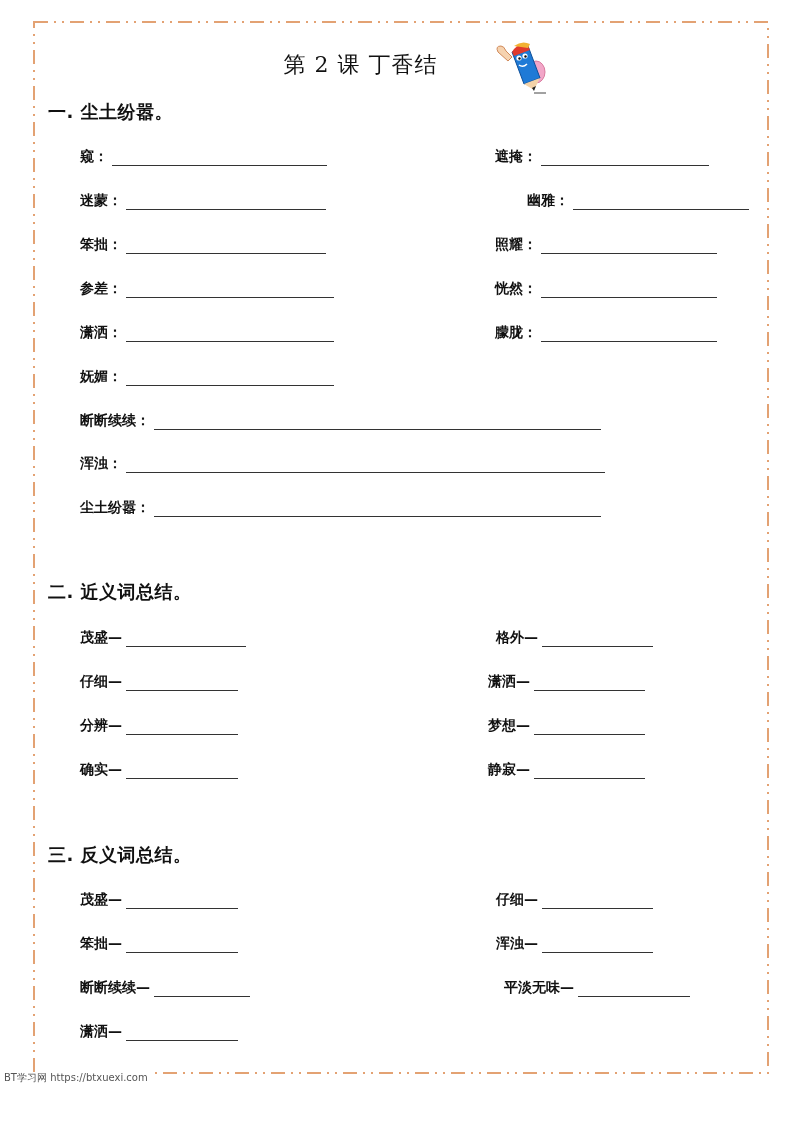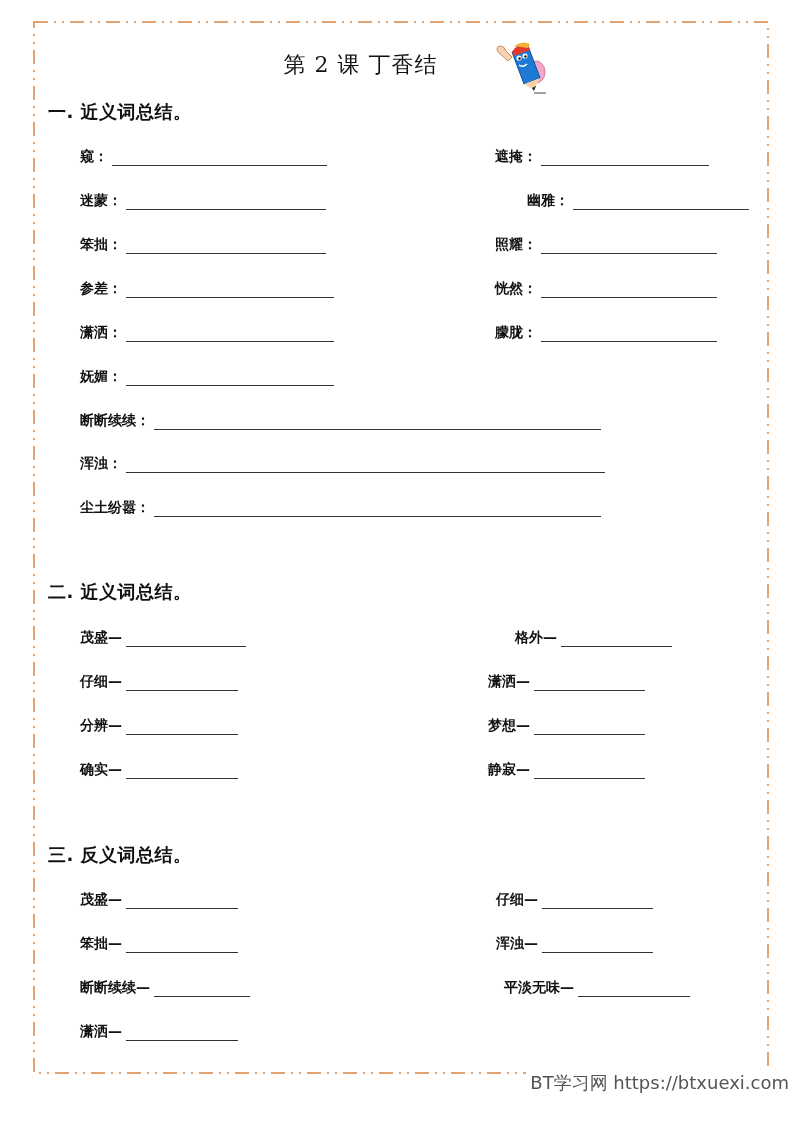--- a/index.html
+++ b/index.html
@@ -8,22 +8,22 @@
     .frame { position: absolute; left: 33px; top: 21px; width: 736px; height: 1053px; }
     .frame svg { position: absolute; left: 0; top: 0; }
     .title-row { position: absolute; left: 0; width: 709px; top: 50px; text-align: center; }
     .title { font-family: "DejaVu Serif", "Liberation Serif", serif; font-size: 22px; font-weight: normal;
              letter-spacing: 1px; display: inline-block; position: relative; left: 6px; }
     .mascot { position: absolute; left: 494px; top: 38px; width: 62px; height: 66px; }
     .section-h { position: absolute; left: 48px; font-size: 18px; font-weight: bold; letter-spacing: 0.5px; }
     .item { position: absolute; display: flex; align-items: flex-end; font-size: 14px; font-weight: bold; }
     .item .lbl { white-space: nowrap; }
     .item .line { border-bottom: 1.3px solid #333; height: 14px; margin-left: 4px; }
-    .footer { position: absolute; left: 0; width: 793px; top: 1071px; text-align: right;
-              font-family: "DejaVu Sans", "Liberation Sans", sans-serif; font-size: 18px; color: #555; }
+    .footer { position: absolute; left: 0; width: 793px; top: 1071px; text-align: left;
+              font-family: "DejaVu Sans", "Liberation Sans", sans-serif; font-size: 10px; color: #555; }
     .footer span { background: #fff; padding: 0 4px; }
   </style>
 </head>
 <body>
 
 <div class="frame">
   <svg width="736" height="1053">
     <rect x="1" y="1" width="734" height="1051" fill="none" stroke="#e3a273" stroke-width="2" stroke-dasharray="14 6 2 6 2 6"></rect>
   </svg>
 </div>
@@ -41,21 +41,21 @@
   <circle cx="25" cy="20" r="2.6" fill="#fff"></circle>
     <circle cx="31" cy="18" r="2.6" fill="#fff"></circle>
   <circle cx="25.5" cy="20.5" r="1.2" fill="#111"></circle>
     <circle cx="31.5" cy="18.5" r="1.2" fill="#111"></circle>
   <path d="M25 27 q4 3 8 -1" fill="none" stroke="#fff" stroke-width="1.5"></path>
   <path d="M30 46 l16 -6 l-6 12 z" fill="#f3d2a8"></path>
   <path d="M38 50 l4 -2 l-2 5 z" fill="#222"></path>
   <path d="M40 55 l12 0" stroke="#444" stroke-width="1"></path>
 </svg>
 
-<div class="section-h" style="top:100px;">一. 近义词总结。</div>
+<div class="section-h" style="top:100px;">一. 尘土纷嚣。</div>
 <div id="s0">
     <div class="item" style="left: 80px; top: 148px;">
       <span class="lbl">窥：</span>
       <span class="line" style="width: 215px;"></span>
     </div>
     <div class="item" style="left: 495px; top: 148px;">
       <span class="lbl">遮掩：</span>
       <span class="line" style="width: 168px;"></span>
     </div>
     <div class="item" style="left: 80px; top: 192px;">
@@ -107,21 +107,21 @@
       <span class="line" style="width: 447px;"></span>
     </div>
   </div>
 
 <div class="section-h" style="top:580px;">二. 近义词总结。</div>
 <div id="s1">
     <div class="item" style="left: 80px; top: 629px;">
       <span class="lbl">茂盛—</span>
       <span class="line" style="width: 120px;"></span>
     </div>
-    <div class="item" style="left: 515px; top: 629px;">
+    <div class="item" style="left: 496px; top: 629px;">
       <span class="lbl">格外—</span>
       <span class="line" style="width: 111px;"></span>
     </div>
     <div class="item" style="left: 80px; top: 673px;">
       <span class="lbl">仔细—</span>
       <span class="line" style="width: 112px;"></span>
     </div>
     <div class="item" style="left: 488px; top: 673px;">
       <span class="lbl">潇洒—</span>
       <span class="line" style="width: 111px;"></span>

